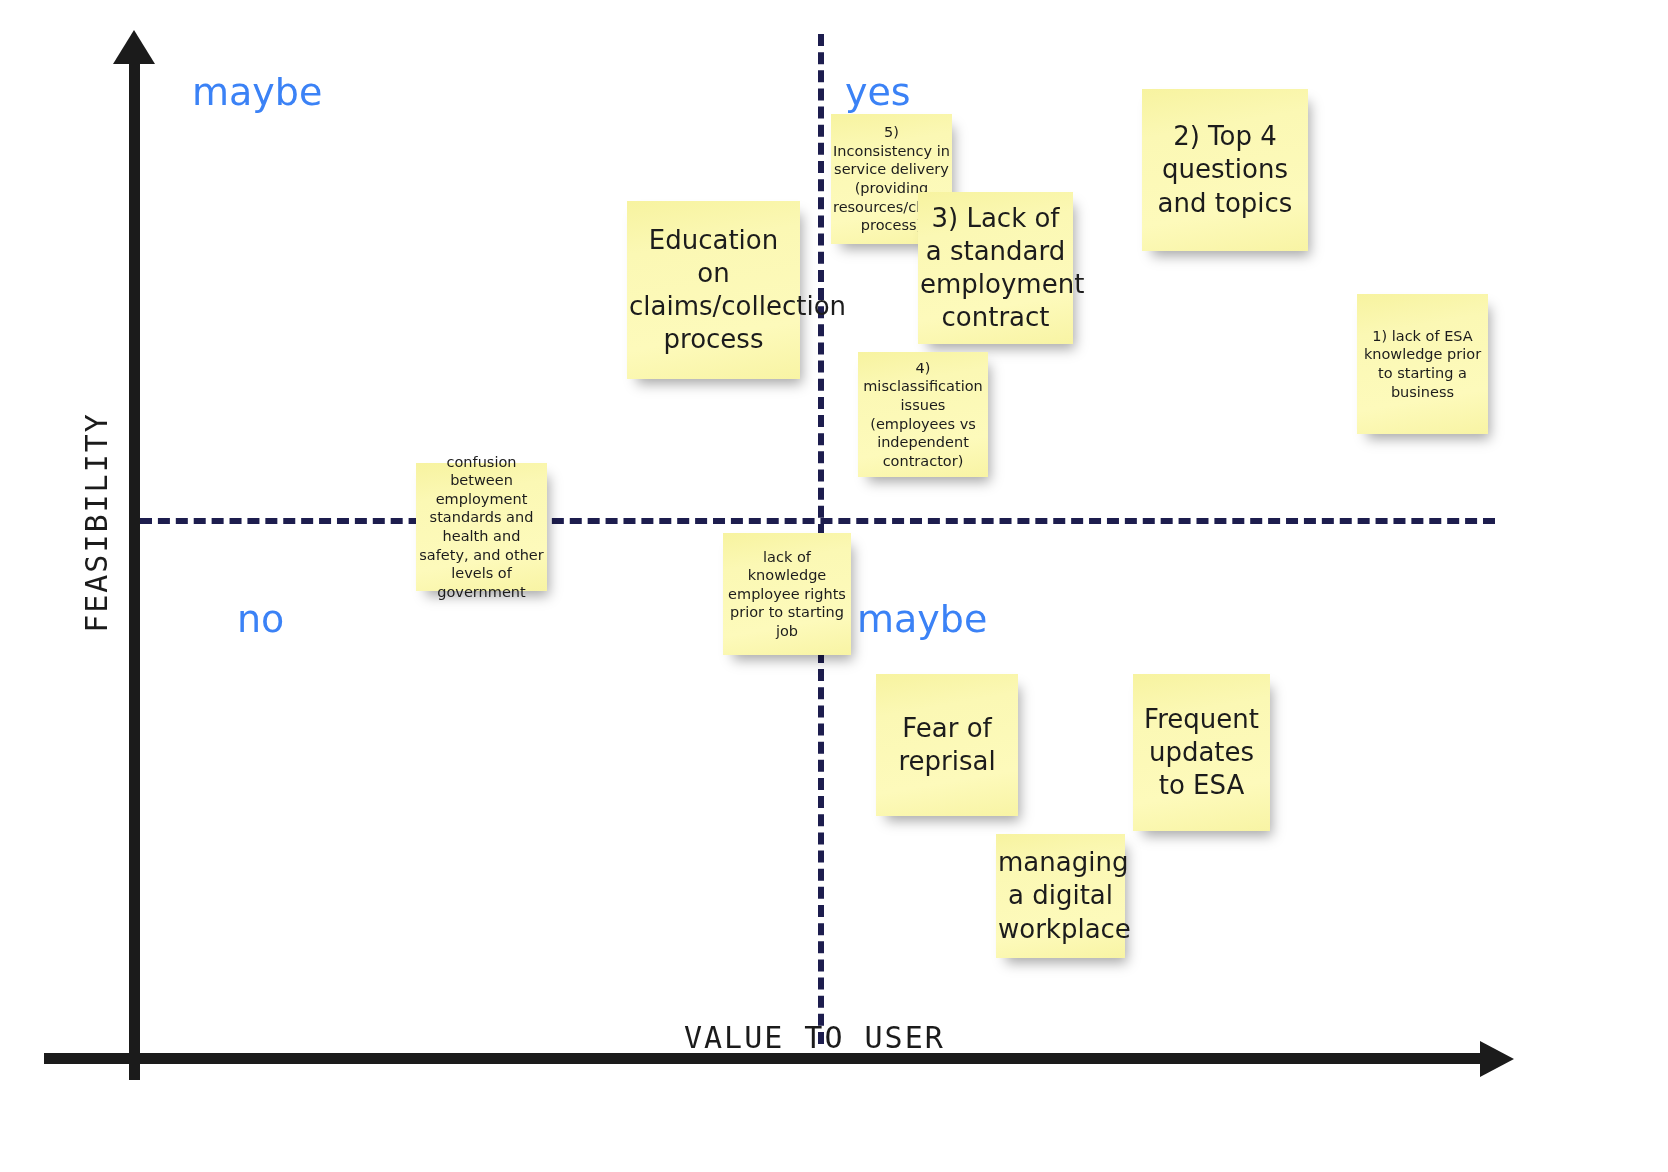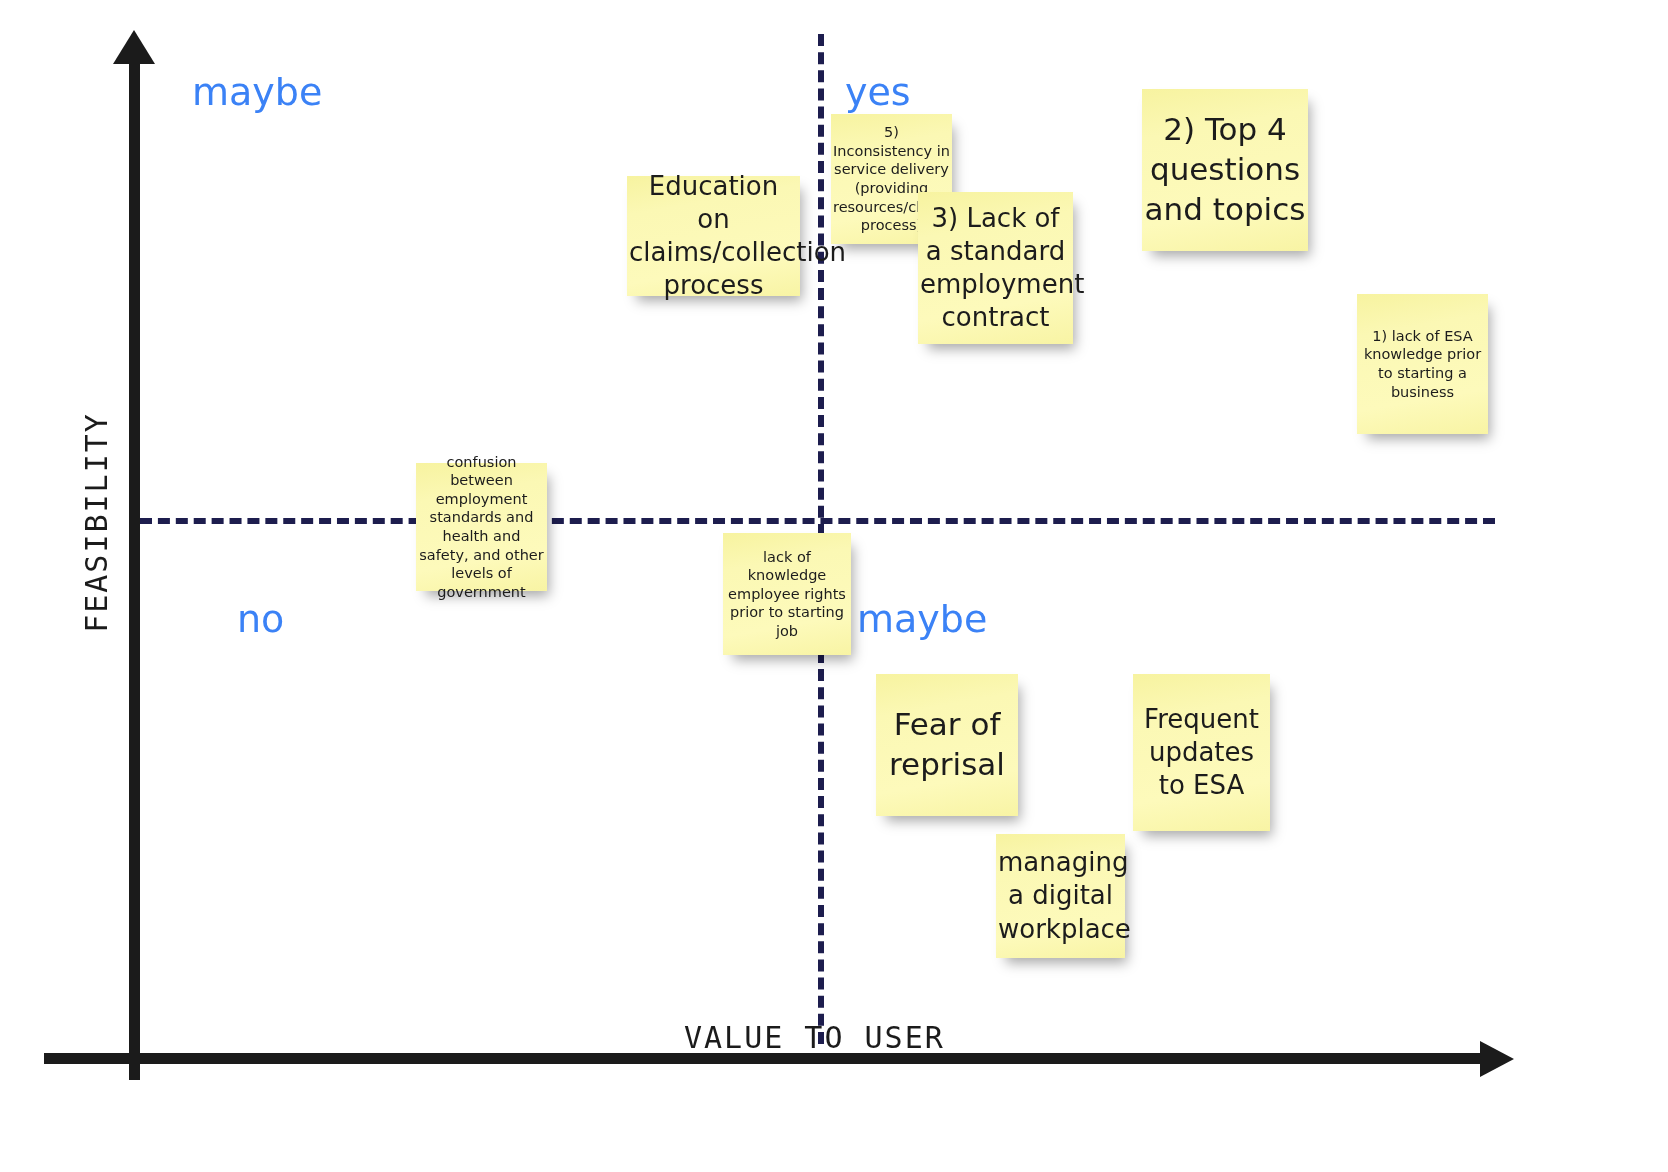--- a/index.html
+++ b/index.html
@@ -119,21 +119,21 @@
     justify-content: center;
     text-align: center;
     line-height: 1.22;
     padding: 4px 2px;
     box-shadow: 6px 9px 12px -4px rgba(0,0,0,0.34);
     font-family: "DejaVu Sans", sans-serif;
   }
   .note span { display: block; width: 100%; }
   .note.small { font-size: 14.5px; line-height: 1.28; }
   .note.large { font-size: 26px; line-height: 1.27; }
-  .note.xlarge { font-size: 31px; line-height: 1.28; }
+  .note.xlarge { font-size: 26px; line-height: 1.28; }
 </style>
 </head>
 <body>
 
 <div id="board">
 
   <div class="axis-y-line"></div>
   <div class="axis-y-head"></div>
   <div class="axis-x-line"></div>
   <div class="axis-x-head"></div>
@@ -142,40 +142,43 @@
   <div class="divider-v"></div>
 
   <div class="axis-title axis-title-y">FEASIBILITY</div>
   <div class="axis-title axis-title-x">VALUE TO USER</div>
 
   <div class="quad-label quad-maybe-tl">maybe</div>
   <div class="quad-label quad-yes">yes</div>
   <div class="quad-label quad-no">no</div>
   <div class="quad-label quad-maybe-br">maybe</div>
 
-  <div class="note large" style="left:627px; top:176px; width:173px; height:120px;text-align:center;">
+  <div class="note large" style="left:627px; top:201px; width:173px; height:178px;text-align:center;">
     <span>Education on claims/collection process</span>
   </div>
 
   <div class="note small" style="left:831px; top:114px; width:121px; height:130px;">
     <span>5) Inconsistency in service delivery (providing resources/claims process)</span>
   </div>
 
   <div class="note large" style="left:918px; top:192px; width:155px; height:152px;">
     <span>3) Lack of a standard employment contract</span>
   </div>
 
   <div class="note xlarge" style="left:1142px; top:89px; width:166px; height:162px;">
     <span>2) Top 4 questions and topics</span>
   </div>
 
   <div class="note small" style="left:1357px; top:294px; width:131px; height:140px;">
     <span>1) lack of ESA knowledge prior to starting a business</span>
   </div>
 
+  <div class="note small" style="left:858px; top:352px; width:130px; height:125px;">
+    <span>4) misclassification issues (employees vs independent contractor)</span>
+  </div>
 
   <div class="note small" style="left:416px; top:463px; width:131px; height:128px;">
     <span>confusion between employment standards and health and safety, and other levels of government</span>
   </div>
 
   <div class="note xlarge" style="left:876px; top:674px; width:142px; height:142px;">
     <span>Fear of reprisal</span>
   </div>
 
   <div class="note small" style="left:723px; top:533px; width:128px; height:122px;">

